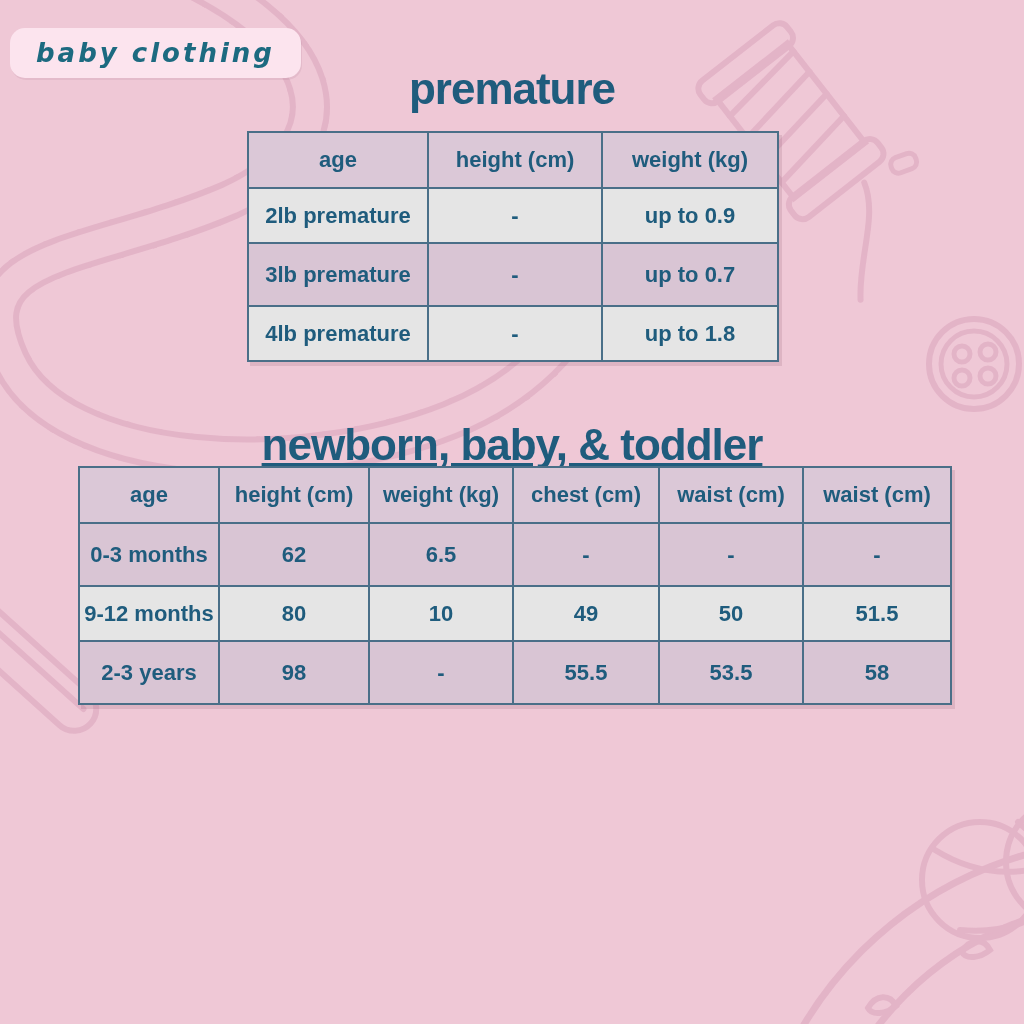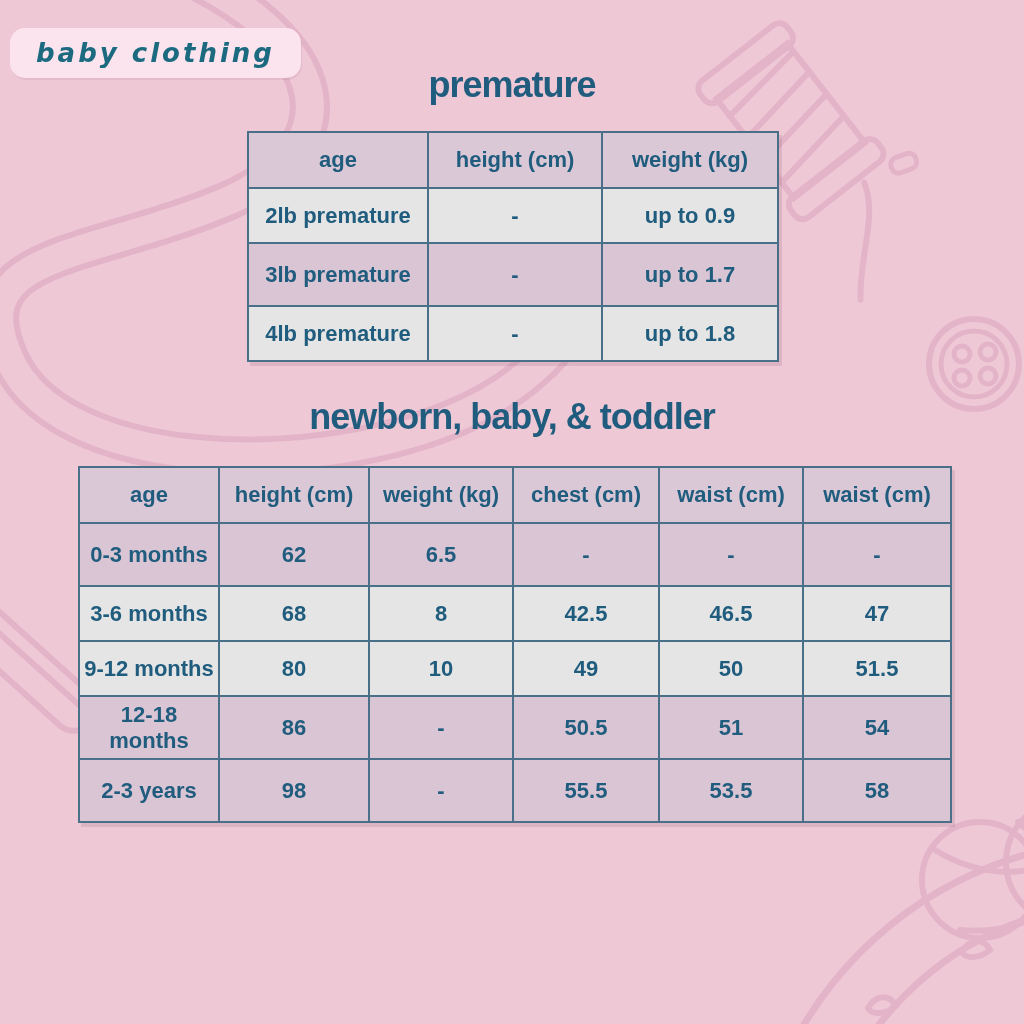--- a/index.html
+++ b/index.html
@@ -18,24 +18,24 @@
     box-shadow:1px 2px 0 rgba(150,100,120,0.12);
   }
   .badge span{
     font-family:"DejaVu Sans", sans-serif;
     font-style:italic;font-weight:bold;
     font-size:26px;letter-spacing:3px;color:#1c6a80;
   }
   .section-title{
     position:absolute;left:0;width:1024px;z-index:2;
     text-align:center;margin:0;
-    color:#1f5c7d;font-weight:bold;font-size:36px;letter-spacing:-1px;
+    color:#1f5c7d;font-weight:bold;font-size:44px;letter-spacing:-1px;
   }
   #premature-title{top:64px;}
-  #toddler-title{top:396px;}
+  #toddler-title{top:420px;text-decoration:underline;}
   table.size-table{
     position:absolute;z-index:2;
     border-collapse:collapse;table-layout:fixed;
     box-shadow:3px 4px 0 rgba(140,90,110,0.18);
   }
   table.size-table th, table.size-table td{
     border:2px solid #4a6f88;
     text-align:center;vertical-align:middle;
     color:#1f5c7d;font-weight:bold;font-size:22px;
     padding:0;
@@ -126,21 +126,21 @@
       </thead>
       <tbody>
         <tr class="pink">
           <td>2lb premature</td>
           <td>-</td>
           <td>up to 0.9</td>
         </tr>
         <tr class="lav">
           <td>3lb premature</td>
           <td>-</td>
-          <td>up to 1.7</td>
+          <td>up to 0.7</td>
         </tr>
         <tr class="pink">
           <td>4lb premature</td>
           <td>-</td>
           <td>up to 1.8</td>
         </tr>
       </tbody>
     </table>
 
   <h2 class="section-title" id="toddler-title">newborn, baby, &amp; toddler</h2>
@@ -167,42 +167,26 @@
       <tbody>
         <tr class="lav">
           <td>0-3 months</td>
           <td>62</td>
           <td>6.5</td>
           <td>-</td>
           <td>-</td>
           <td>-</td>
         </tr>
         <tr class="pink">
-          <td>3-6 months</td>
-          <td>68</td>
-          <td>8</td>
-          <td>42.5</td>
-          <td>46.5</td>
-          <td>47</td>
-        </tr>
-        <tr class="pink">
           <td>9-12 months</td>
           <td>80</td>
           <td>10</td>
           <td>49</td>
           <td>50</td>
           <td>51.5</td>
-        </tr>
-        <tr class="lav">
-          <td>12-18 months</td>
-          <td>86</td>
-          <td>-</td>
-          <td>50.5</td>
-          <td>51</td>
-          <td>54</td>
         </tr>
         <tr class="lav">
           <td>2-3 years</td>
           <td>98</td>
           <td>-</td>
           <td>55.5</td>
           <td>53.5</td>
           <td>58</td>
         </tr>
       </tbody>

